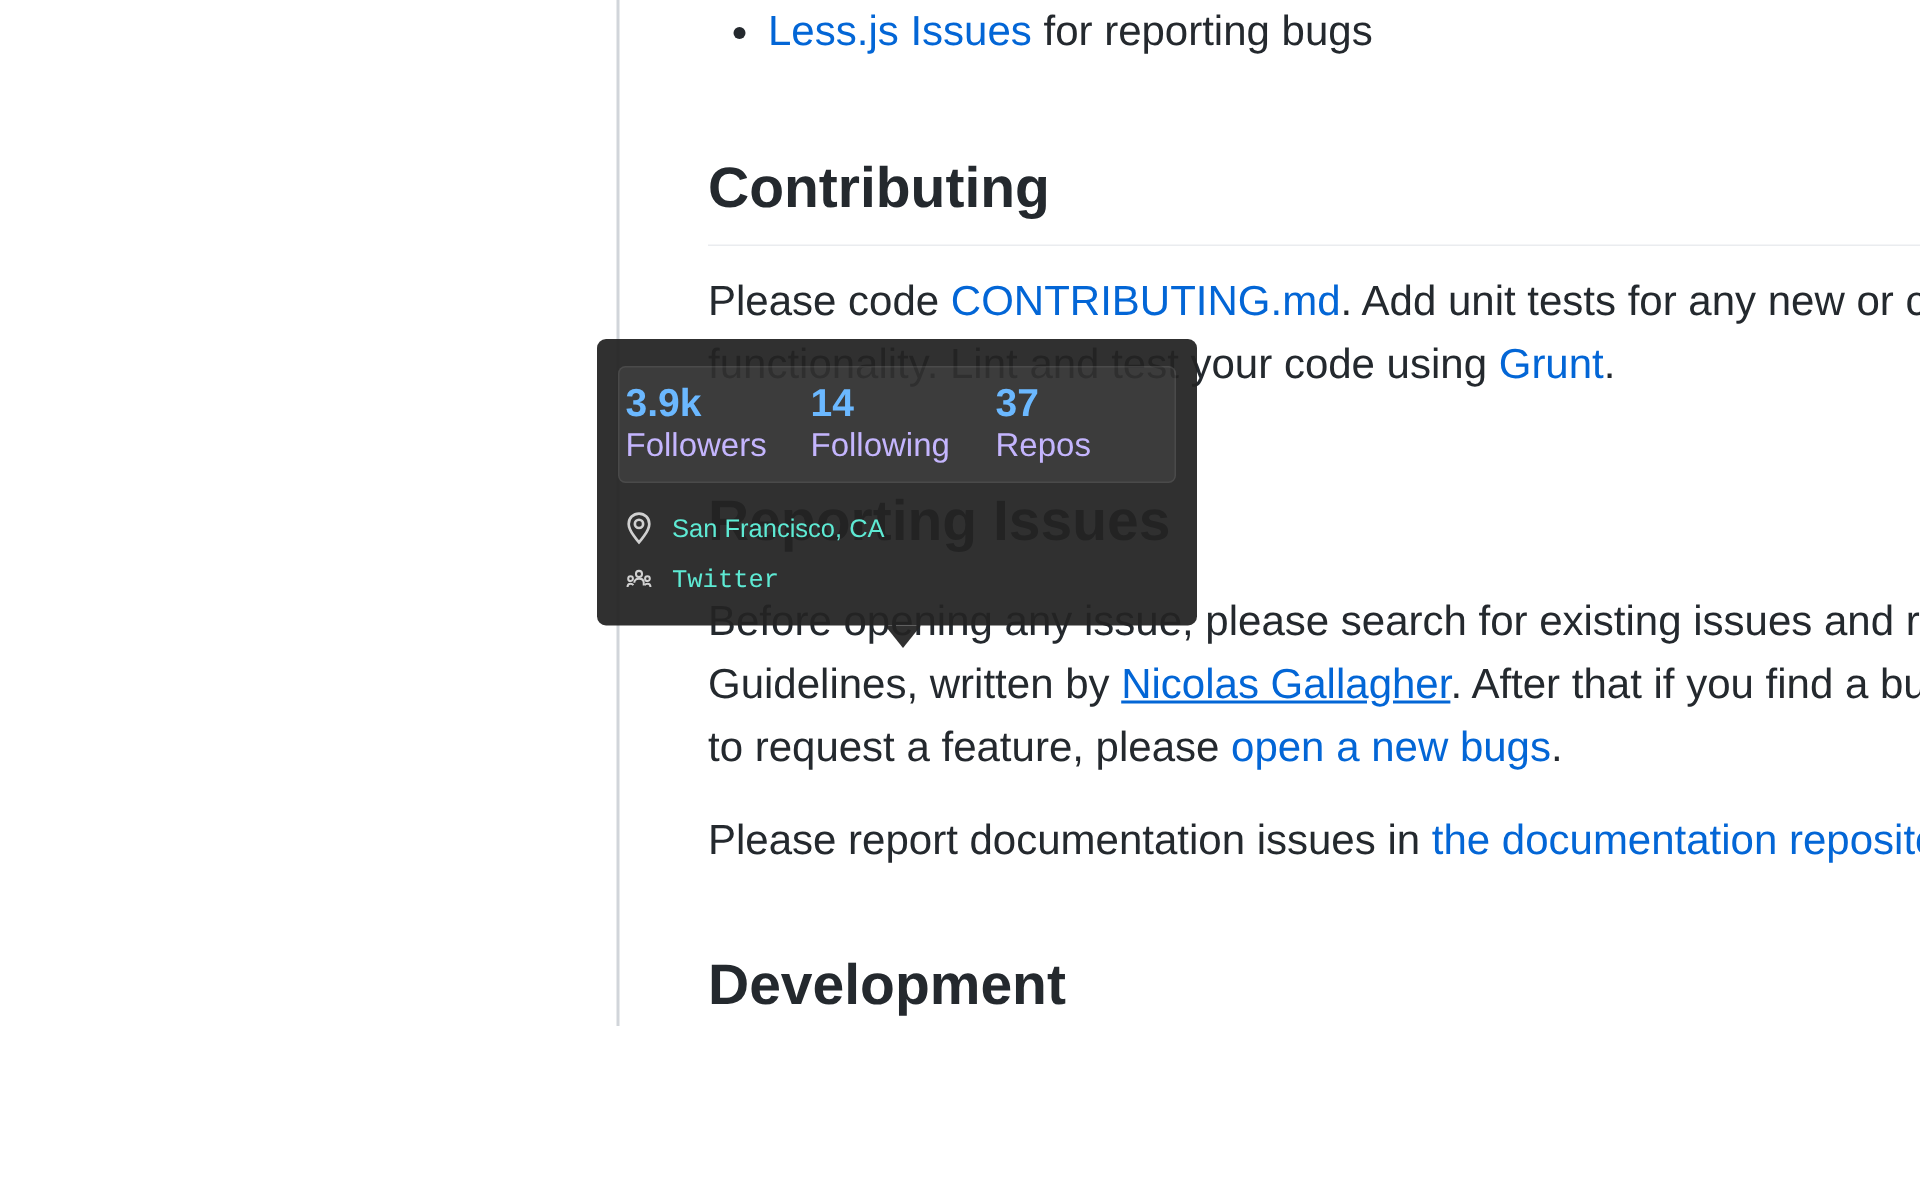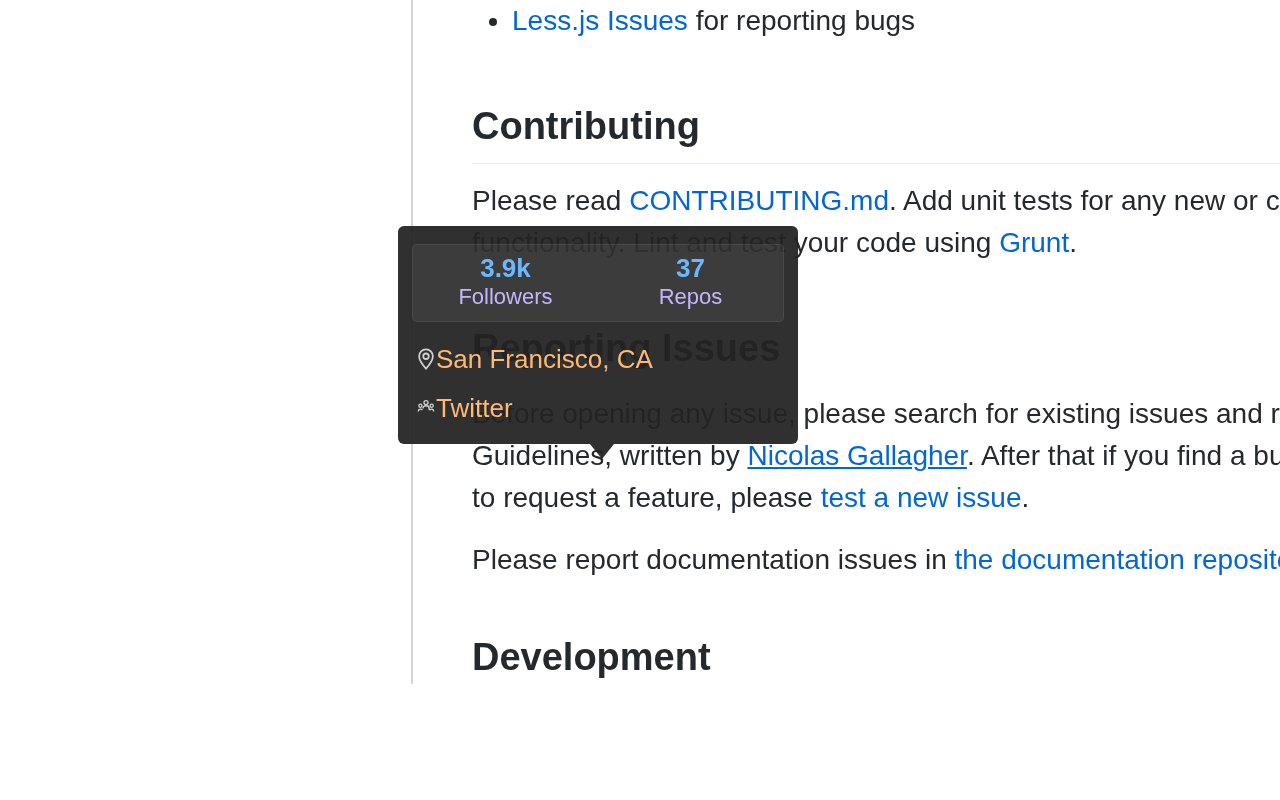--- a/index.html
+++ b/index.html
@@ -116,44 +116,45 @@
     }
     .hc-stats {
       display: flex;
       background: rgba(255,255,255,0.06);
       border: 1px solid rgba(255,255,255,0.08);
       border-radius: 5px;
       margin-bottom: 16px;
     }
     .hc-stat {
       flex: 1;
-      text-align: center;
+      text-align: left;
       padding: 8px 4px 10px 4px;
     }
     .hc-stat-value {
       color: #6bb8ff;
       font-weight: 700;
       font-size: 26px;
       line-height: 1.2;
     }
     .hc-stat-label {
       color: #c4b5fd;
       font-size: 22px;
       line-height: 1.2;
     }
     .hc-meta {
       display: flex;
       align-items: center;
-      gap: 0;
+      gap: 12px;
       padding: 2px 4px;
-      color: #fdba74;
-      font-size: 26px;
+      color: #5eead4;
+      font-size: 17px;
     }
     .hc-meta + .hc-meta {
       margin-top: 6px;
+      font-family: Liberation Mono, monospace;
     }
     .hc-icon {
       width: 20px;
       height: 24px;
       display: flex;
       align-items: center;
       justify-content: center;
       color: #d0d0d0;
     }
     .hc-icon svg {
@@ -170,42 +171,46 @@
   <div class="content">
     <ul class="bullet-list">
       <li>
         <a class="link">Less.js Issues</a><span> for reporting bugs</span>
       </li>
     </ul>
 
     <h2 class="section-heading">Contributing</h2>
 
     <p class="para">
-      <span>Please read </span><a class="link">CONTRIBUTING.md</a><span>. Add unit tests for any new or changed functionality. Lint and test your code using </span><a class="link">Grunt</a><span>.</span>
+      <span>Please code </span><a class="link">CONTRIBUTING.md</a><span>. Add unit tests for any new or changed functionality. Lint and test your code using </span><a class="link">Grunt</a><span>.</span>
     </p>
 
     <h2 class="section-heading no-border">Reporting Issues</h2>
 
     <p class="para">
-      <span>Before opening any issue, please search for existing issues and read the Issue Guidelines, written by </span><a class="link underline">Nicolas Gallagher</a><span>. After that if you find a bug or would like to request a feature, please </span><a class="link">test a new issue</a><span>.</span>
+      <span>Before opening any issue, please search for existing issues and read the Issue Guidelines, written by </span><a class="link underline">Nicolas Gallagher</a><span>. After that if you find a bug or would like to request a feature, please </span><a class="link">open a new bugs</a><span>.</span>
     </p>
 
     <p class="para">
       <span>Please report documentation issues in </span><a class="link">the documentation repository</a>
     </p>
 
     <h2 class="section-heading no-border" style="margin-top:48px">Development</h2>
   </div>
 
   <div class="hovercard">
 
     <div class="hc-stats">
       <div class="hc-stat">
         <div class="hc-stat-value">3.9k</div>
         <div class="hc-stat-label">Followers</div>
+      </div>
+      <div class="hc-stat">
+        <div class="hc-stat-value">14</div>
+        <div class="hc-stat-label">Following</div>
       </div>
       <div class="hc-stat">
         <div class="hc-stat-value">37</div>
         <div class="hc-stat-label">Repos</div>
       </div>
     </div>
 
     <div class="hc-meta">
       <span class="hc-icon">
         <svg viewBox="0 0 12 16" fill="none" stroke="currentColor" stroke-width="1.3">

